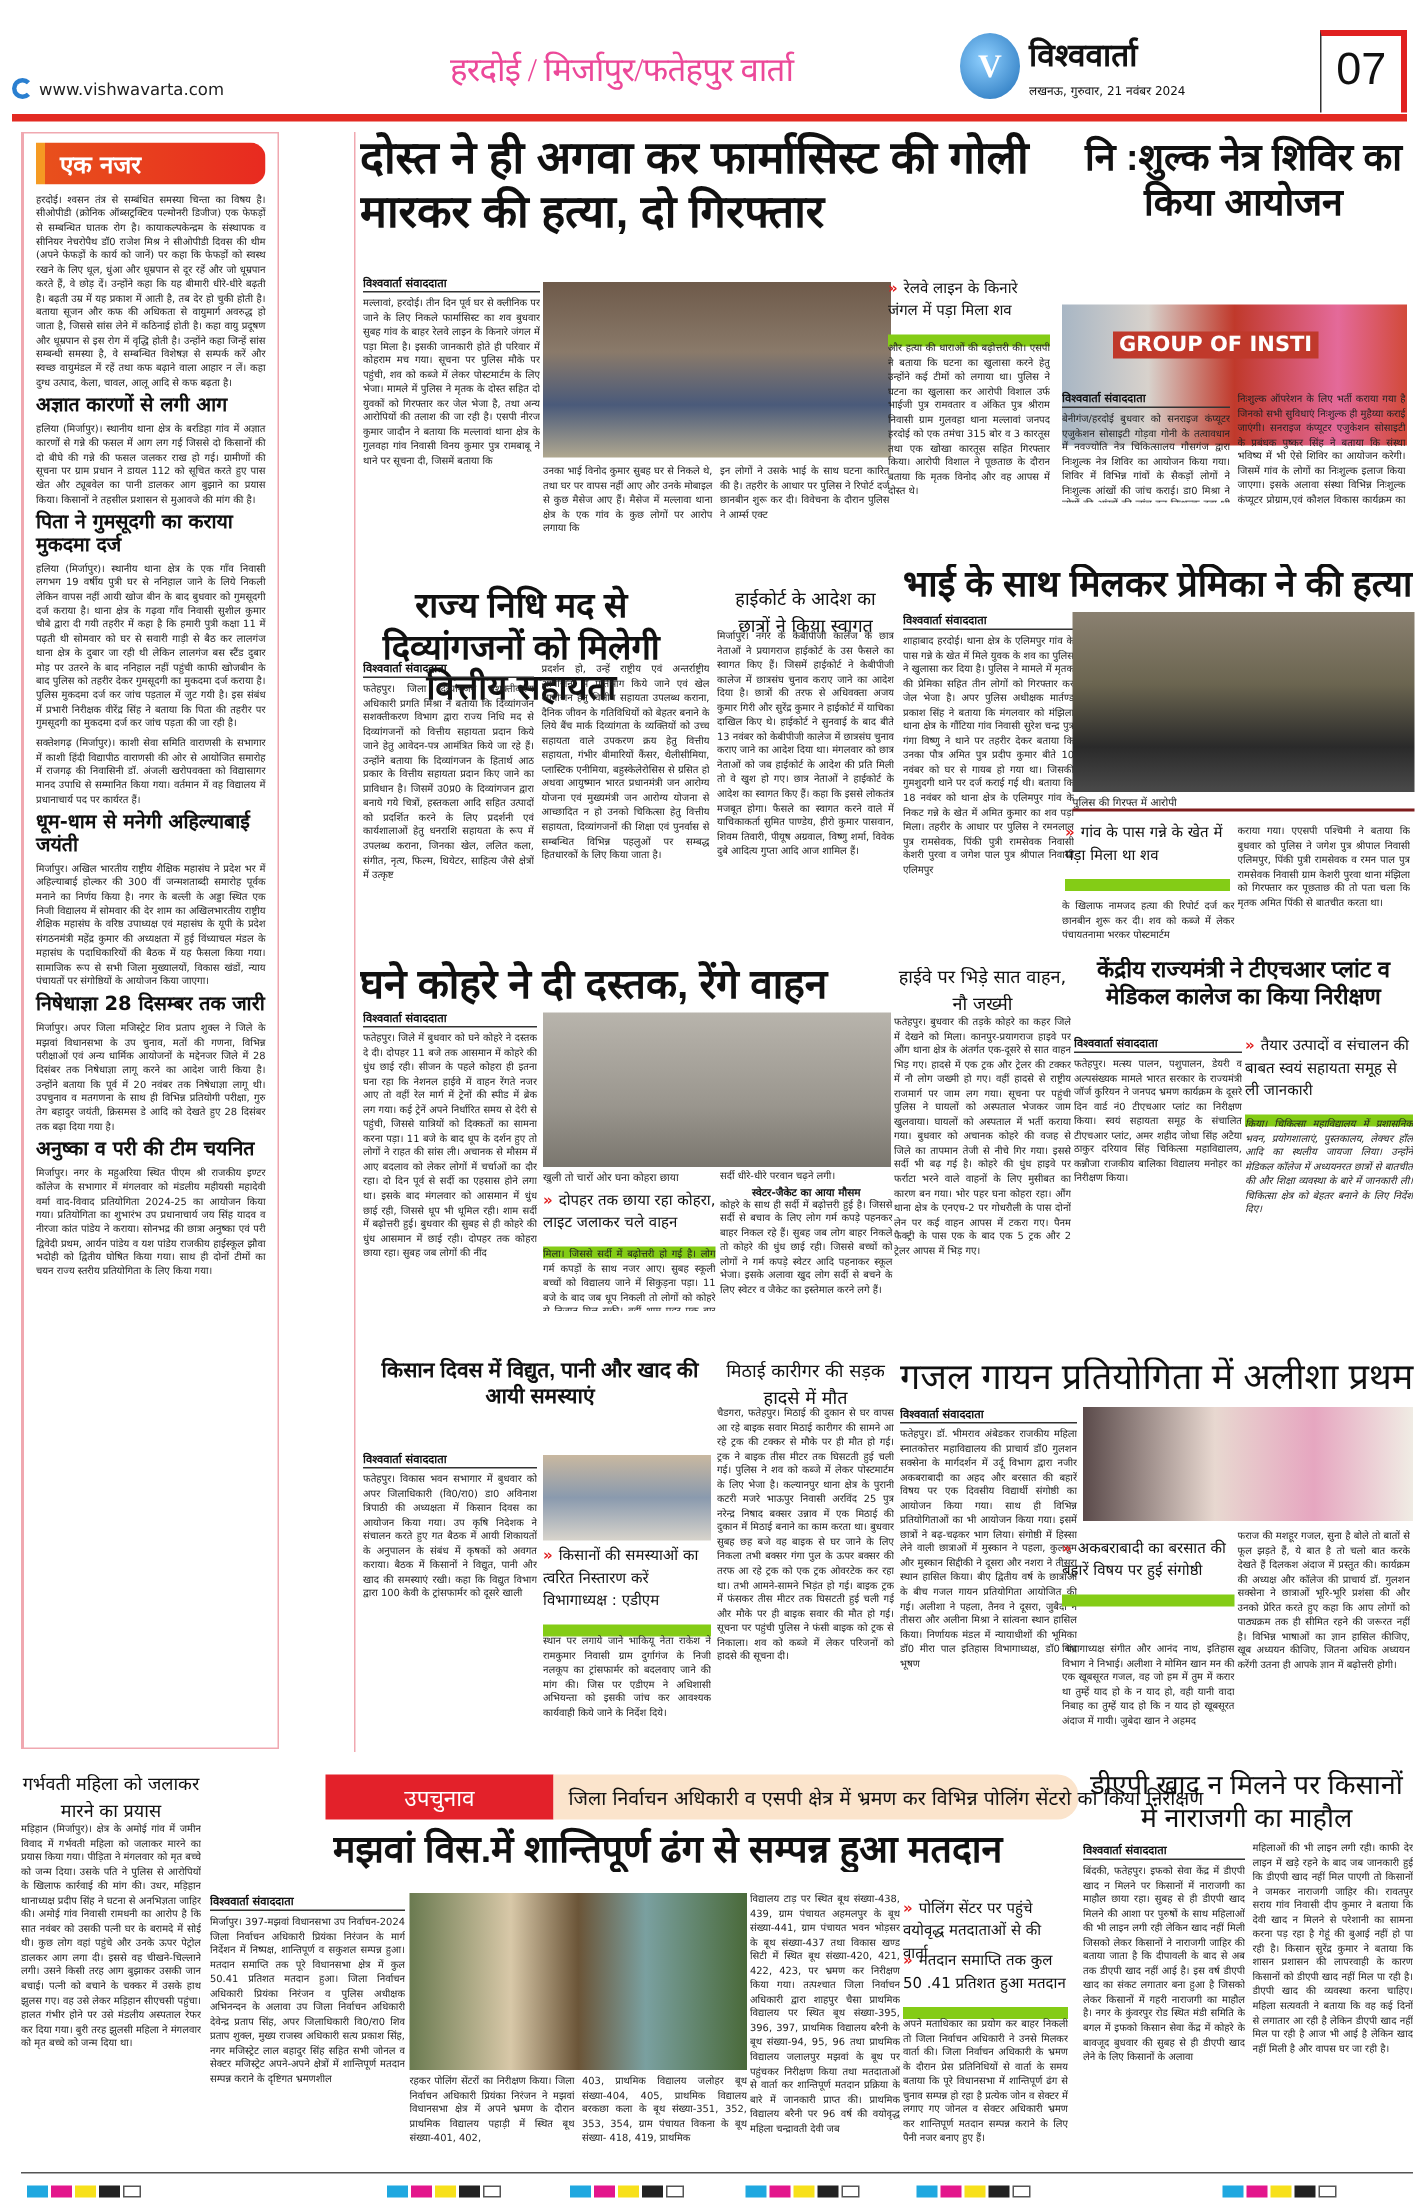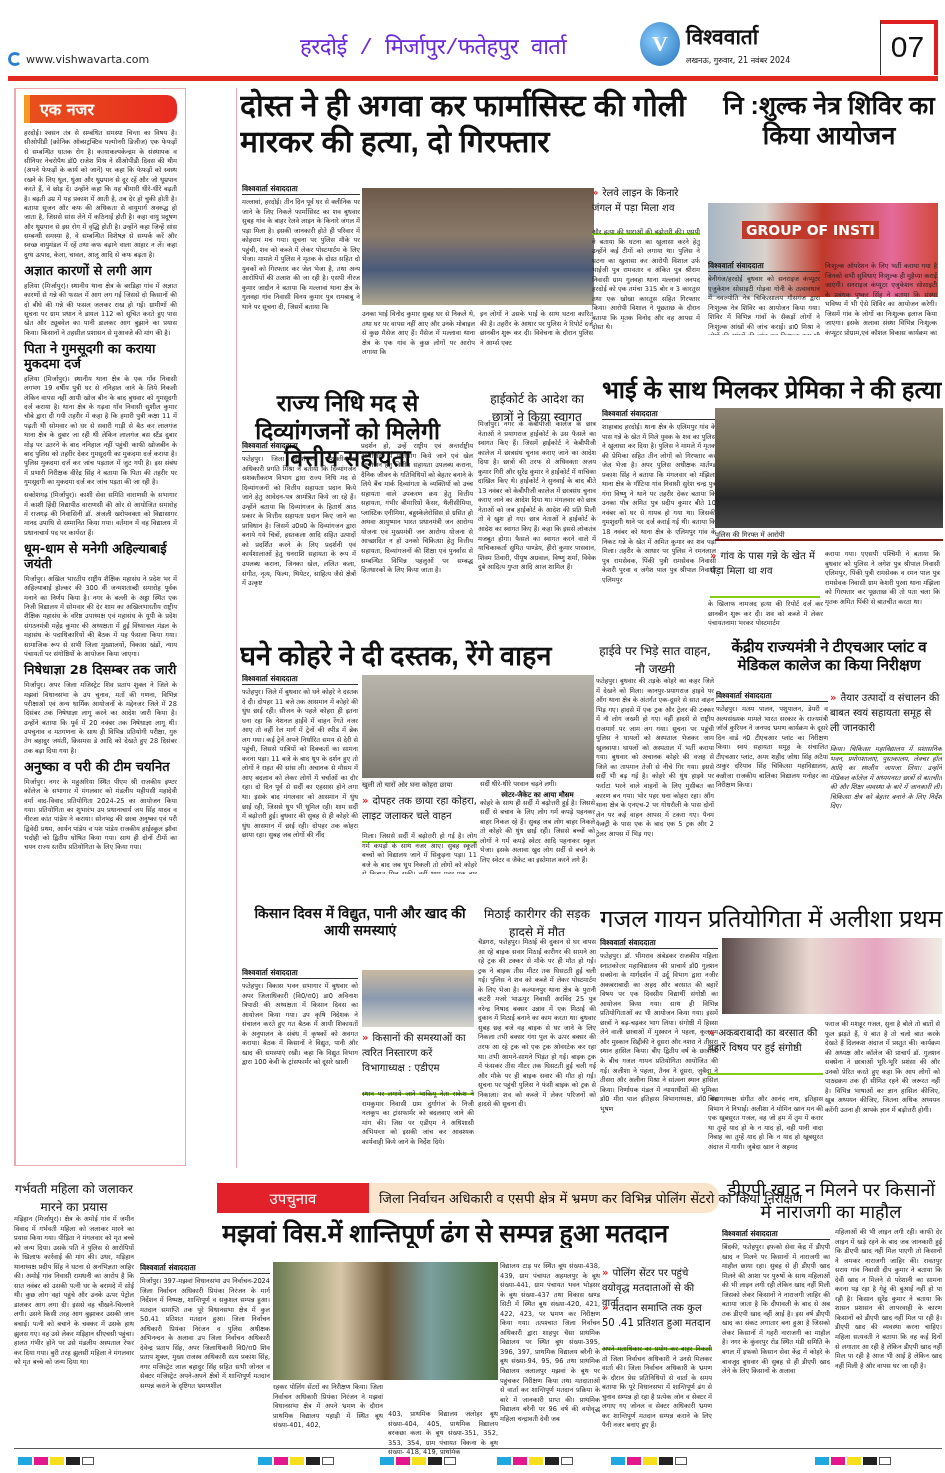--- a/index.html
+++ b/index.html
@@ -1,39 +1,39 @@
 <!DOCTYPE html>
 <html><head>
 <meta charset="utf-8">
 <style>
   * { box-sizing: border-box; margin: 0; padding: 0; }
   body { width: 945px; height: 1473px; background: #fff; font-family: "DejaVu Sans", sans-serif; color: #111; overflow: hidden; position: relative; }
   .abs { position: absolute; }
   .hdr-web { left: 8px; top: 52px; font-size: 11px; color: #222; display: flex; align-items: center; gap: 4px; }
   .ie { width: 14px; height: 14px; border-radius: 50%; border: 3px solid #2a7fd0; border-right-color: transparent; display: inline-block; }
-  .hdr-title { left: 300px; top: 30px; font-size: 22px; font-family: Liberation Mono, monospace; color: #6d28d9; letter-spacing: -0.5px; }
+  .hdr-title { left: 300px; top: 30px; font-size: 22px; font-family: Liberation Serif, serif; color: #ec4899; letter-spacing: -0.5px; }
   .logo-wrap { left: 640px; top: 22px; display: flex; gap: 6px; }
   .logo-circle { width: 40px; height: 44px; border-radius: 50%; background: radial-gradient(circle at 40% 40%, #8fd0ff, #1f6fb8); display: flex; align-items: center; justify-content: center; color: #fff; font-weight: bold; font-size: 22px; font-family: "Liberation Serif", serif; }
   .logo-text { font-size: 21px; font-weight: bold; }
   .logo-date { font-size: 8px; margin-top: 4px; }
   .pageno { left: 880px; top: 20px; width: 58px; height: 55px; border-top: 4px solid #e02020; border-right: 4px solid #e02020; border-left: 1px solid #333; font-size: 30px; text-align: center; padding-top: 6px; font-family: "Liberation Sans", sans-serif; }
   .redline { left: 8px; top: 76px; width: 930px; height: 5px; background: #e32a22; }
 
   .leftcol { left: 14px; top: 88px; width: 172px; height: 1078px; border: 1px solid #f0a8b0; border-left: 2px solid #f0a8b0; padding: 6px 8px; overflow: hidden; }
   .ek-nazar { background: linear-gradient(90deg, #e8501c, #e82a20); color: #fff; font-weight: bold; font-size: 16px; padding: 3px 10px; border-radius: 0 10px 10px 0; border-left: 6px solid #f59a23; margin-bottom: 6px; }
   .lh { font-size: 13px; font-weight: bold; margin: 4px 0 3px; line-height: 1.15; }
   .lp { font-size: 6.6px; line-height: 1.42; color: #222; text-align: justify; margin-bottom: 4px; }
 
   .col { position: absolute; overflow: hidden; }
   .head-xl { font-family: "Liberation Sans", sans-serif; font-weight: bold; color: #111; line-height: 1.2; }
   .byline { font-size: 7.5px; font-weight: bold; border-bottom: 1px solid #333; padding-bottom: 1px; margin-bottom: 3px; }
   .txt { font-size: 6.6px; line-height: 1.45; color: #222; text-align: justify; }
   .photo { position: absolute; background: #777; overflow: hidden; }
   .caption { font-size: 7px; color: #222; border-bottom: 2px solid #7f1d1d; }
-  .pull { position: absolute; font-size: 10px; color: #111; line-height: 1.5; border-bottom: 2px solid #84cc16; padding-bottom: 18px; }
+  .pull { position: absolute; font-size: 10px; color: #111; line-height: 1.5; border-bottom: 8px solid #84cc16; padding-bottom: 8px; }
   .chev { color: #e02020; font-weight: bold; margin-right: 4px; }
   .vrule { position: absolute; width: 1px; background: #f0a8b0; }
   .hrule { position: absolute; height: 1px; background: #888; }
 
   .upchunav { left: 217px; top: 1183px; width: 152px; height: 30px; background: #e3212a; color: #fff; font-size: 15px; display: flex; align-items: center; justify-content: center; }
   .upbar { left: 369px; top: 1183px; width: 350px; height: 30px; background: #fbe4cc; font-size: 13px; display: flex; align-items: center; padding-left: 10px; border-radius: 0 14px 14px 0; white-space: nowrap; }
 
   .regbar { display: flex; gap: 2px; align-items: center; }
   .sw { width: 14px; height: 8px; }
   .reg-box { width: 12px; height: 8px; border: 1px solid #555; }
@@ -167,21 +167,21 @@
 
 <div class="abs upchunav">उपचुनाव</div>
 <div class="abs upbar">जिला निर्वाचन अधिकारी व एसपी क्षेत्र में भ्रमण कर विभिन्न पोलिंग सेंटरो का किया निरीक्षण</div>
 <div class="col head-xl" style="left:222px;top:1218px;width:480px;font-size:25px;">मझवां विस.में शान्तिपूर्ण ढंग से सम्पन्न हुआ मतदान</div>
 <div class="col" style="left:140px;top:1262px;width:130px;height:185px;">
   <div class="byline">विश्ववार्ता संवाददाता</div>
   <div class="txt">मिर्जापुर। 397-मझवां विधानसभा उप निर्वाचन-2024 जिला निर्वाचन अधिकारी प्रियंका निरंजन के मार्ग निर्देशन में निष्पक्ष, शान्तिपूर्ण व सकुशल सम्पन्न हुआ। मतदान समाप्ति तक पूरे विधानसभा क्षेत्र में कुल 50.41 प्रतिशत मतदान हुआ। जिला निर्वाचन अधिकारी प्रियंका निरंजन व पुलिस अधीक्षक अभिनन्दन के अलावा उप जिला निर्वाचन अधिकारी देवेन्द्र प्रताप सिंह, अपर जिलाधिकारी वि0/रा0 शिव प्रताप शुक्ल, मुख्य राजस्व अधिकारी सत्य प्रकाश सिंह, नगर मजिस्ट्रेट लाल बहादुर सिंह सहित सभी जोनल व सेक्टर मजिस्ट्रेट अपने-अपने क्षेत्रों में शान्तिपूर्ण मतदान सम्पन्न कराने के दृष्टिगत भ्रमणशील</div>
 </div>
 <div class="photo" style="left:273px;top:1262px;width:225px;height:118px;background:linear-gradient(90deg,#6a7a50 0%,#d8c8a8 30%,#6b5538 50%,#7aa0a0 70%,#4a6a3a 100%);"></div>
 <div class="col txt" style="left:273px;top:1383px;width:110px;height:62px;">रहकर पोलिंग सेंटरों का निरीक्षण किया।  जिला निर्वाचन अधिकारी प्रियंका निरंजन ने मझवां विधानसभा क्षेत्र में अपने भ्रमण के दौरान प्राथमिक विद्यालय पहाड़ी में स्थित बूथ संख्या-401, 402,</div>
-<div class="col txt" style="left:388px;top:1383px;width:110px;height:62px;margin-top:27px;">403, प्राथमिक विद्यालय जलोहर बूथ संख्या-404, 405, प्राथमिक विद्यालय बरकछा कला के बूथ संख्या-351, 352, 353, 354, ग्राम पंचायत विकना के बूथ संख्या- 418, 419, प्राथमिक</div>
+<div class="col txt" style="left:388px;top:1383px;width:110px;height:62px;">403, प्राथमिक विद्यालय जलोहर बूथ संख्या-404, 405, प्राथमिक विद्यालय बरकछा कला के बूथ संख्या-351, 352, 353, 354, ग्राम पंचायत विकना के बूथ संख्या- 418, 419, प्राथमिक</div>
 <div class="col txt" style="left:500px;top:1262px;width:100px;height:183px;">विद्यालय टाड़ पर स्थित बूथ संख्या-438, 439, ग्राम पंचायत अहमलपुर के बूथ संख्या-441, ग्राम पंचायत भवन भोड़सर के बूथ संख्या-437 तथा विकास खण्ड सिटी में स्थित बूथ संख्या-420, 421, 422, 423, पर भ्रमण कर निरीक्षण किया गया। तत्पश्चात जिला निर्वाचन अधिकारी द्वारा शाहपुर चैसा प्राथमिक विद्यालय पर स्थित बूथ संख्या-395, 396, 397, प्राथमिक विद्यालय बरैनी के बूथ संख्या-94, 95, 96 तथा प्राथमिक विद्यालय जलालपुर मझवां के बूथ पर पहुंचकर निरीक्षण किया तथा मतदाताओं से वार्ता कर शान्तिपूर्ण मतदान प्रक्रिया के बारे में जानकारी प्राप्त की। प्राथमिक विद्यालय बरैनी पर 96 वर्ष की वयोवृद्ध महिला चन्द्रावती देवी जब</div>
 <div class="pull" style="left:602px;top:1265px;width:110px;border:none;padding-bottom:0;"><span class="chev">»</span><span>पोलिंग सेंटर पर पहुंचे वयोवृद्ध मतदाताओं से की वार्ता</span></div>
 <div class="pull" style="left:602px;top:1300px;width:110px;"><span class="chev">»</span><span>मतदान समाप्ति तक कुल 50 .41 प्रतिशत हुआ मतदान</span></div>
 <div class="col txt" style="left:602px;top:1345px;width:110px;height:100px;">अपने मताधिकार का प्रयोग कर बाहर निकली तो जिला निर्वाचन अधिकारी ने उनसे मिलकर वार्ता की। जिला निर्वाचन अधिकारी के भ्रमण के दौरान प्रेस प्रतिनिधियों से वार्ता के समय बताया कि पूरे विधानसभा में शान्तिपूर्ण ढंग से चुनाव सम्पन्न हो रहा है प्रत्येक जोन व सेक्टर में लगाए गए जोनल व सेक्टर अधिकारी भ्रमण कर शान्तिपूर्ण मतदान सम्पन्न कराने के लिए पैनी नजर बनाए हुए हैं।</div>
 
 <div class="col head-xl" style="left:720px;top:1180px;width:222px;font-size:18px;text-align:center;font-weight:normal;">डीएपी खाद न मिलने पर किसानों में नाराजगी का माहौल</div>
 <div class="col" style="left:722px;top:1228px;width:108px;height:217px;">
   <div class="byline">विश्ववार्ता संवाददाता</div>
   <div class="txt">बिंदकी, फतेहपुर। इफको सेवा केंद्र में डीएपी खाद न मिलने पर किसानों में नाराजगी का माहौल छाया रहा। सुबह से ही डीएपी खाद मिलने की आशा पर पुरुषों के साथ महिलाओं की भी लाइन लगी रही लेकिन खाद नहीं मिली जिसको लेकर किसानों ने नाराजगी जाहिर की बताया जाता है कि दीपावली के बाद से अब तक डीएपी खाद नहीं आई है।  इस वर्ष डीएपी खाद का संकट लगातार बना हुआ है जिसको लेकर किसानों में गहरी नाराजगी का माहौल है। नगर के कुंवरपुर रोड स्थित मंडी समिति के बगल में इफको किसान सेवा केंद्र में कोहरे के बावजूद बुधवार की सुबह से ही डीएपी खाद लेने के लिए किसानों के अलावा</div>
 </div>

